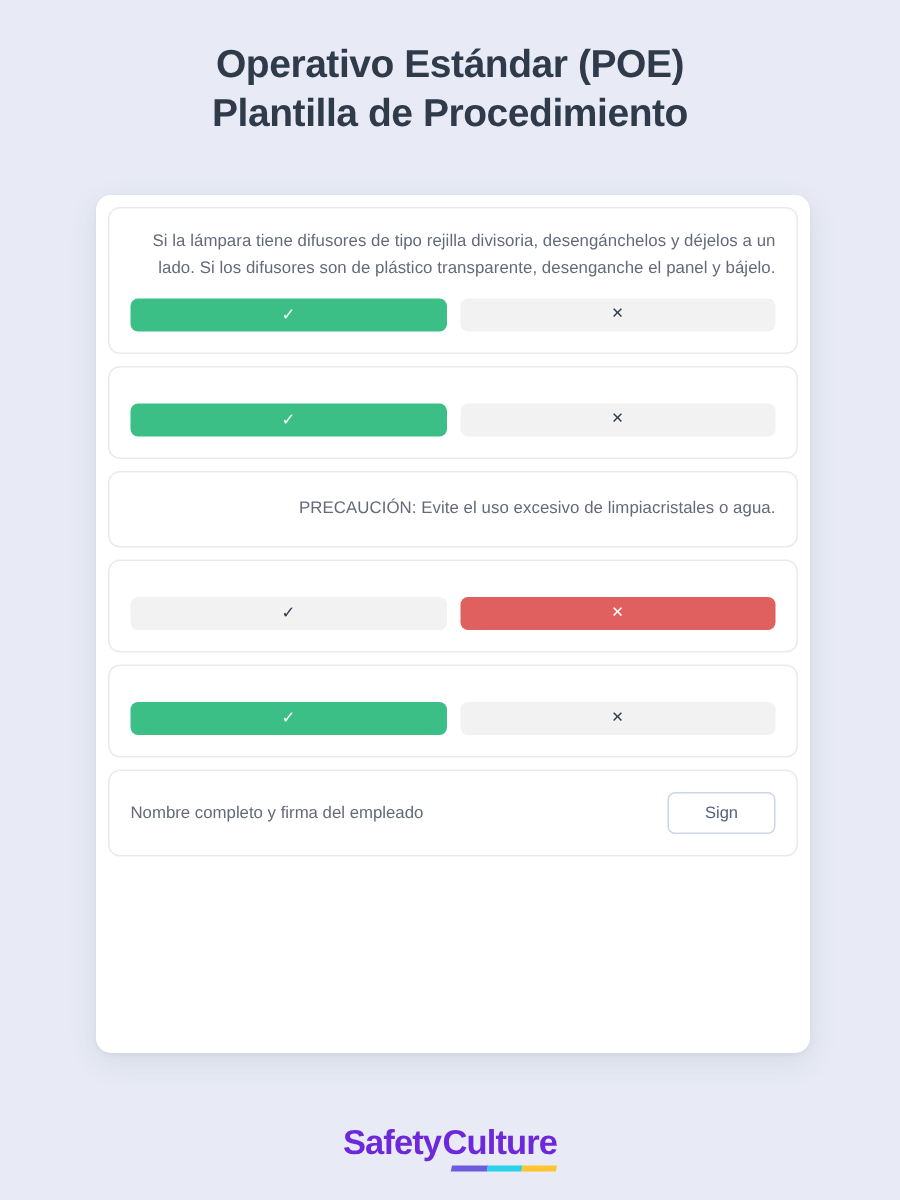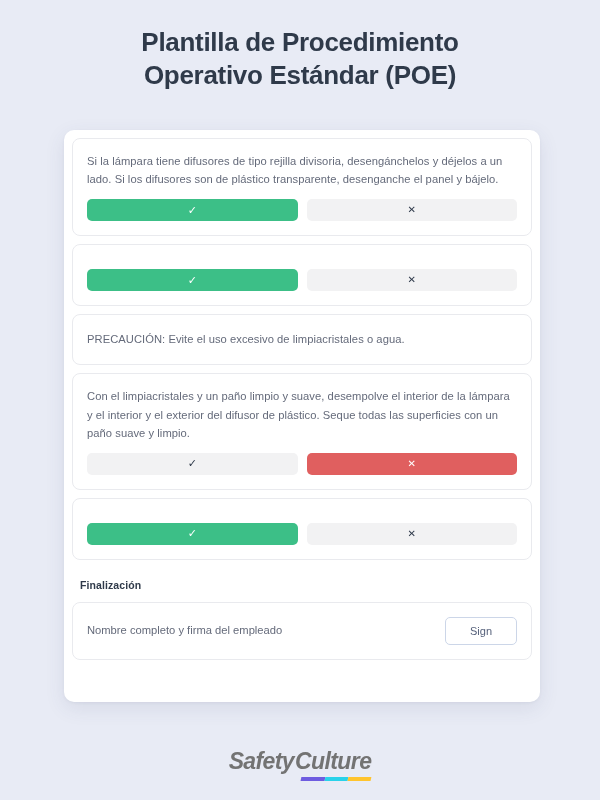--- a/index.html
+++ b/index.html
@@ -66,20 +66,21 @@
     border: 1px solid #e9eaee;
     border-radius: 8px;
     padding: 13px 14px 14px 14px;
   }
 
   .card-text {
     font-size: 11.2px;
     line-height: 1.62;
     color: #646a7a;
     letter-spacing: 0.05px;
+    text-align: right;
   }
 
   .card.note { padding: 15px 14px 16px 14px; }
 
   .choice-row {
     display: flex;
     gap: 9px;
     margin-top: 11px;
   }
 
@@ -155,23 +156,22 @@
     top: 748px;
     width: 600px;
     display: flex;
     justify-content: center;
   }
   .logo {
     position: relative;
     display: inline-block;
     font-size: 23px;
     font-weight: 800;
-    font-style: italic;
     letter-spacing: -0.6px;
-    color: #737373;
+    color: #6d28d9;
     padding-bottom: 5px;
   }
   .logo .safety { }
   .logo .culture { margin-left: 1px; }
   .logo-underline {
     position: absolute;
     left: 51%;
     right: 0;
     bottom: 0;
     height: 3.5px;
@@ -182,22 +182,22 @@
   .seg-purple { flex: 1.05; }
   .seg-cyan   { flex: 1.0; }
   .seg-yellow { flex: 1.0; }
 </style>
 </head>
 <body style="background: rgb(232, 235, 245);">
 
 <div class="page">
 
   <h1 class="page-title">
+    <span class="line">Operativo Estándar (POE)</span>
     <span class="line">Plantilla de Procedimiento</span>
-    <span class="line">Operativo Estándar (POE)</span>
   </h1>
 
   <div class="panel">
     <div class="panel-inner">
 
       <div class="card">
         <div class="card-text">Si la lámpara tiene difusores de tipo rejilla divisoria, desengánchelos y déjelos a un lado. Si los difusores son de plástico transparente, desenganche el panel y bájelo.</div>
         <div class="choice-row">
           <button class="choice yes active" style="background: rgb(60, 191, 135);">
             <span class="glyph">✓</span>
@@ -217,21 +217,20 @@
             <span class="glyph">✕</span>
           </button>
         </div>
       </div>
 
       <div class="card note">
         <div class="card-text">PRECAUCIÓN: Evite el uso excesivo de limpiacristales o agua.</div>
       </div>
 
       <div class="card">
-        <div class="card-text">Con el limpiacristales y un paño limpio y suave, desempolve el interior de la lámpara y el interior y el exterior del difusor de plástico. Seque todas las superficies con un paño suave y limpio.</div>
         <div class="choice-row">
           <button class="choice yes">
             <span class="glyph">✓</span>
           </button>
           <button class="choice no active" style="background: rgb(224, 95, 95);">
             <span class="glyph">✕</span>
           </button>
         </div>
       </div>
 
@@ -239,21 +238,20 @@
         <div class="choice-row">
           <button class="choice yes active" style="background: rgb(60, 191, 135);">
             <span class="glyph">✓</span>
           </button>
           <button class="choice no">
             <span class="glyph">✕</span>
           </button>
         </div>
       </div>
 
-      <div class="section-heading">Finalización</div>
 
       <div class="sign-card">
         <div class="sign-label">Nombre completo y firma del empleado</div>
         <button class="sign-button">Sign</button>
       </div>
 
     </div>
   </div>
 
   <div class="footer">

